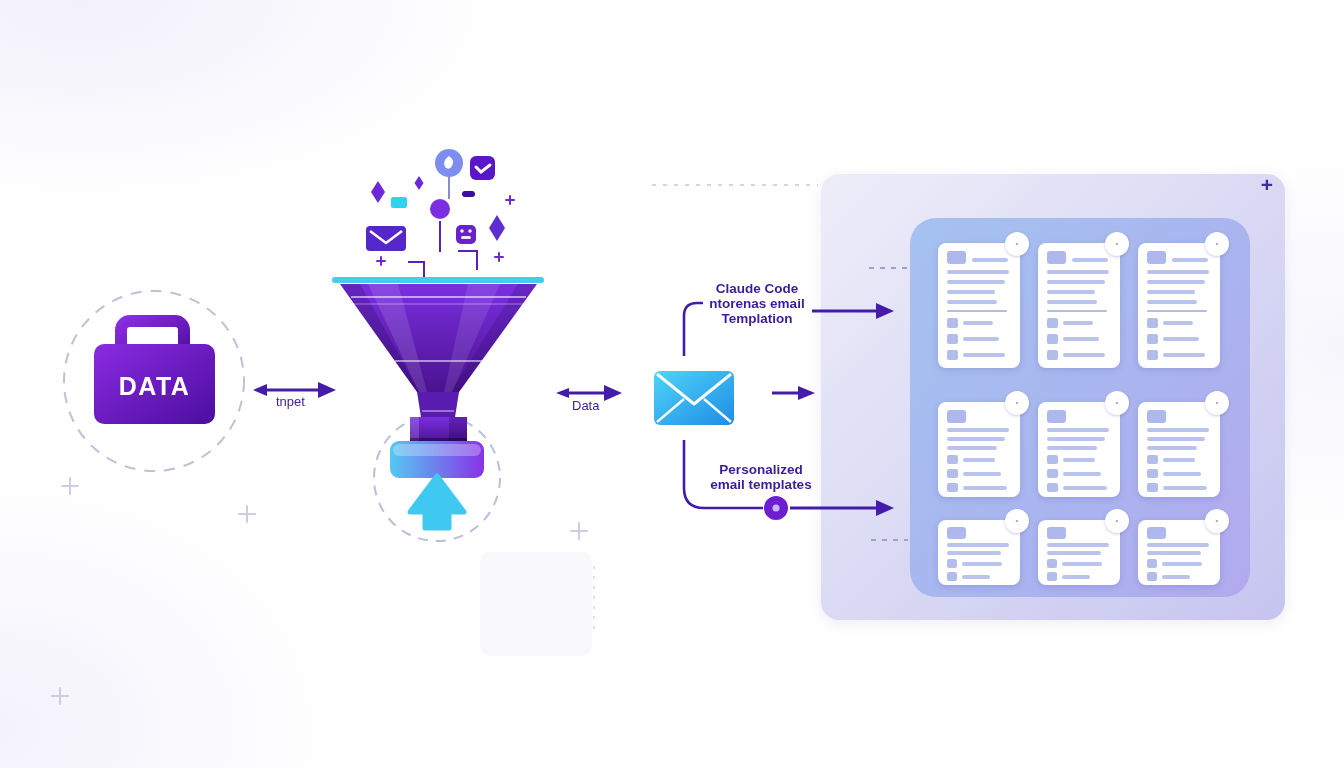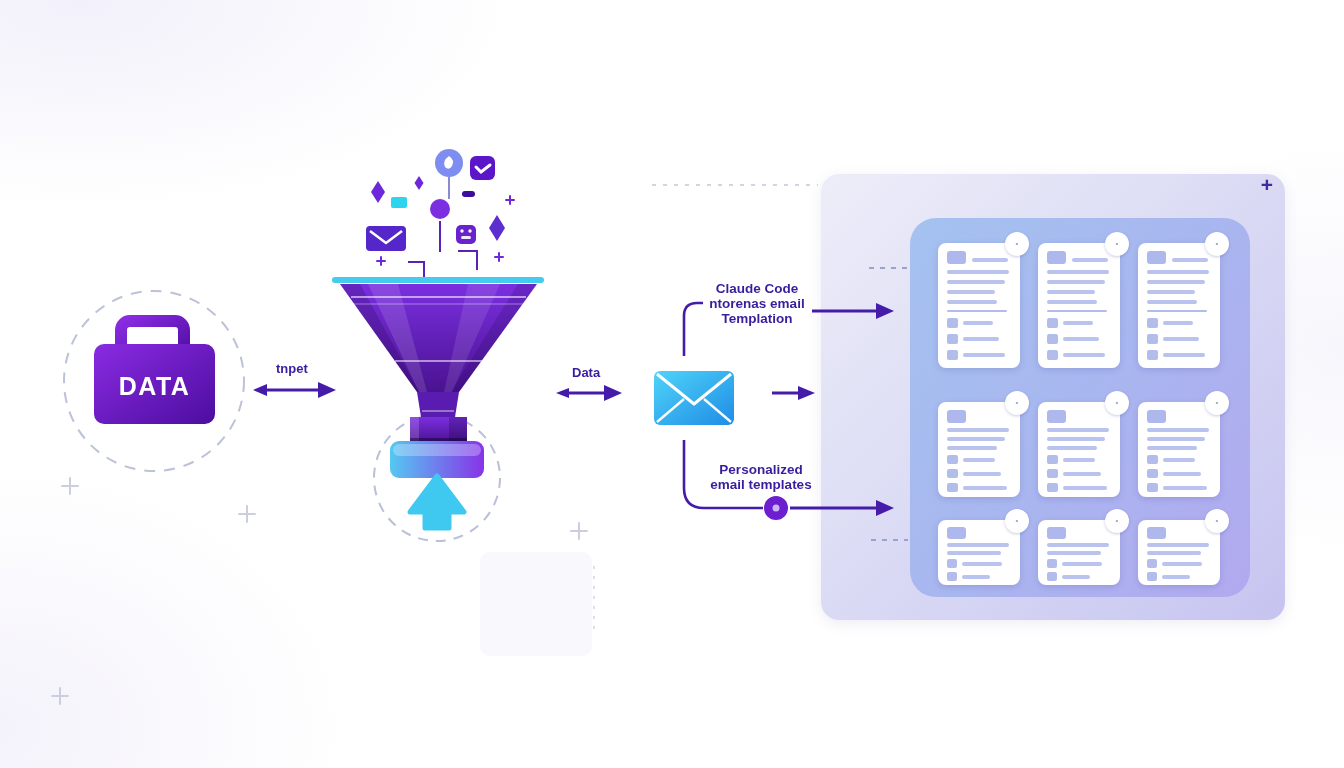--- a/index.html
+++ b/index.html
@@ -47,21 +47,21 @@
   .card-head{display:flex;align-items:flex-end;gap:6px;}
   .chip{width:19px;height:13px;background:#aeb8ec;border-radius:3px;flex:none;}
   .r2 .chip{height:12px;}
   .hline{height:4px;background:#b9c3ee;border-radius:2px;flex:none;}
   .divider{height:5px;background:#b3bdec;border-radius:2px;}
   .item{display:flex;align-items:center;gap:5px;}
   .item .sq{width:11px;height:10px;background:#b3bdec;border-radius:2px;flex:none;}
   .r1 .item .sq{height:9px;}
   .r2 .item .sq{width:10px;height:9px;}
   
-  .lbl{position:absolute;font-weight:bold;color:#3a1d9c;}
+  .lbl{position:absolute;font-weight:normal;color:#3a1d9c;margin-top:33px;}
   .data-word{
     position:absolute;left:94px;top:372px;width:121px;text-align:center;
     color:#fff;font-size:25px;font-weight:bold;letter-spacing:1.5px;z-index:6;
   }
   .arrow-lbl{font-size:13px;z-index:6;}
   .note{position:absolute;text-align:center;z-index:6;color:#3a1d9c;font-weight:bold;
         font-size:13.5px;line-height:1.12;width:150px;}
   .scene{position:absolute;left:0;top:0;z-index:5;pointer-events:none;}
   .ghost{
     position:absolute;left:480px;top:552px;width:112px;height:104px;border-radius:10px;

